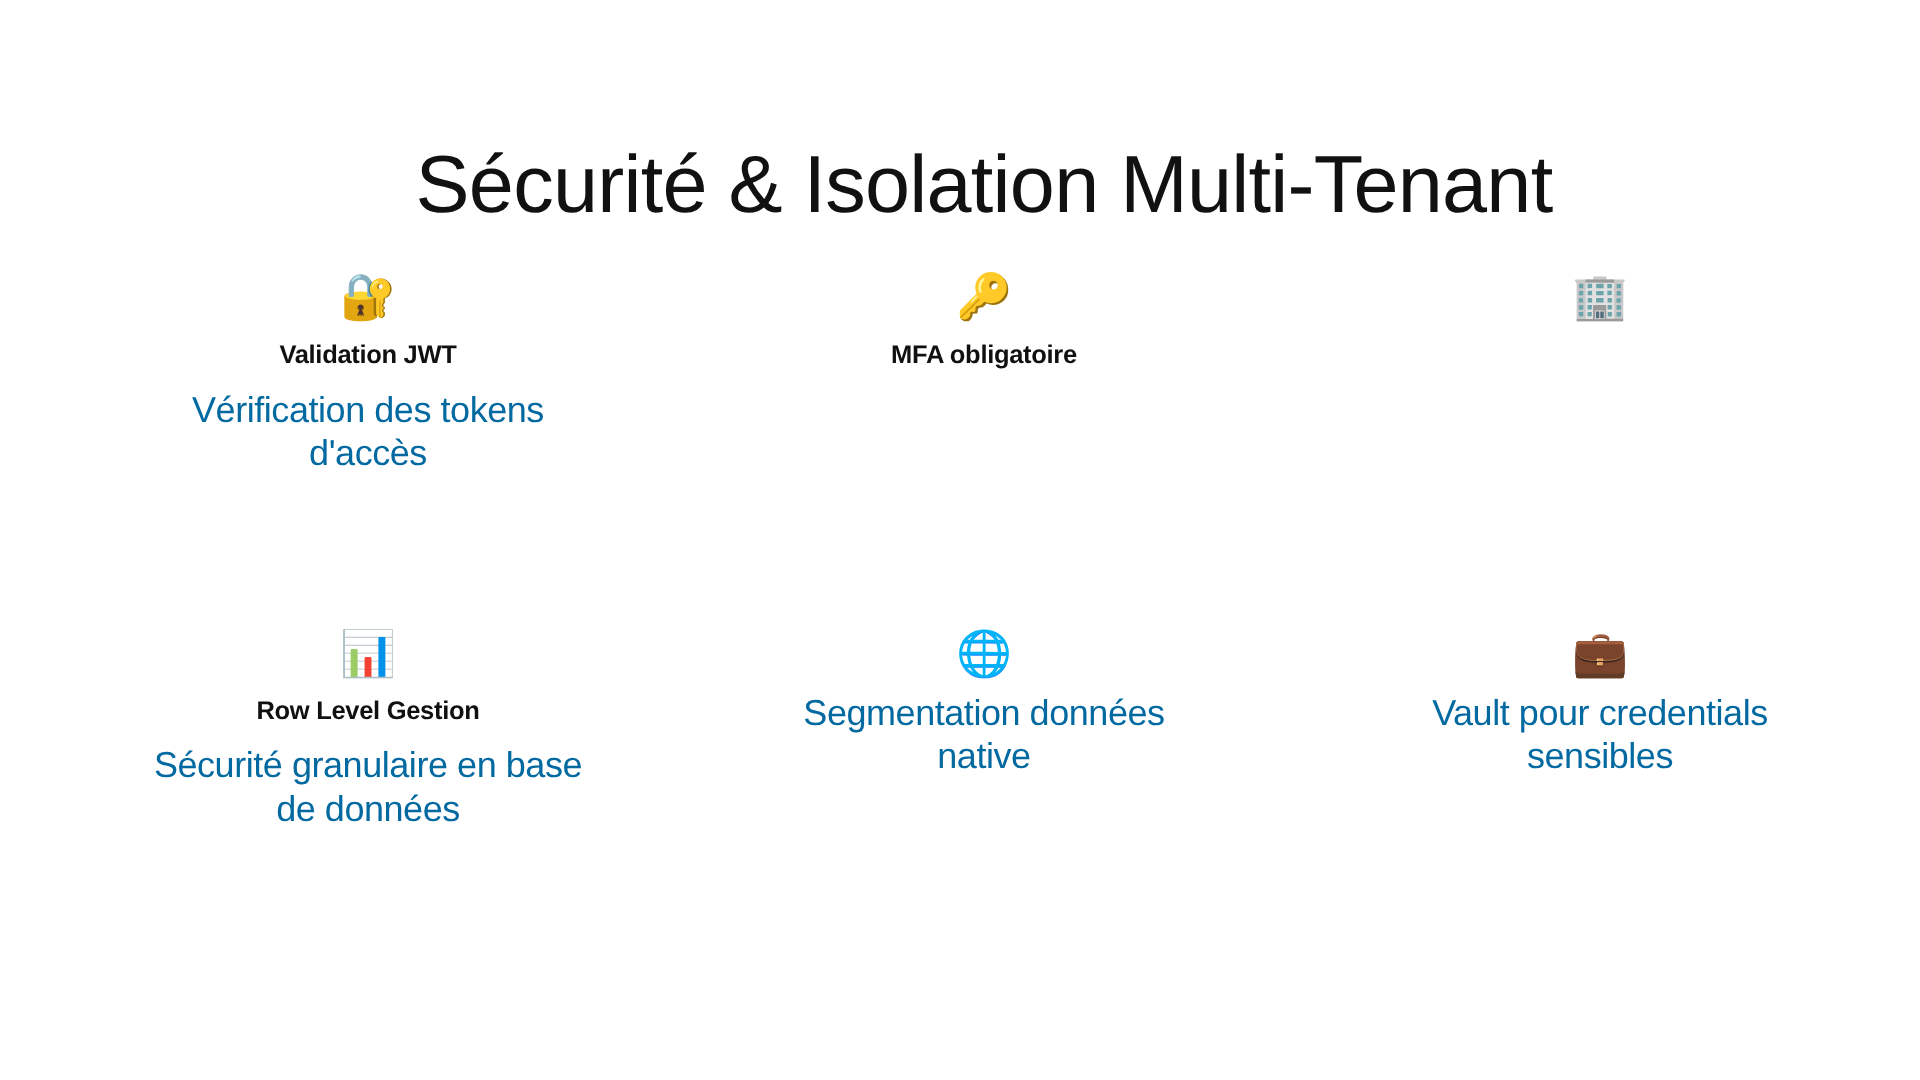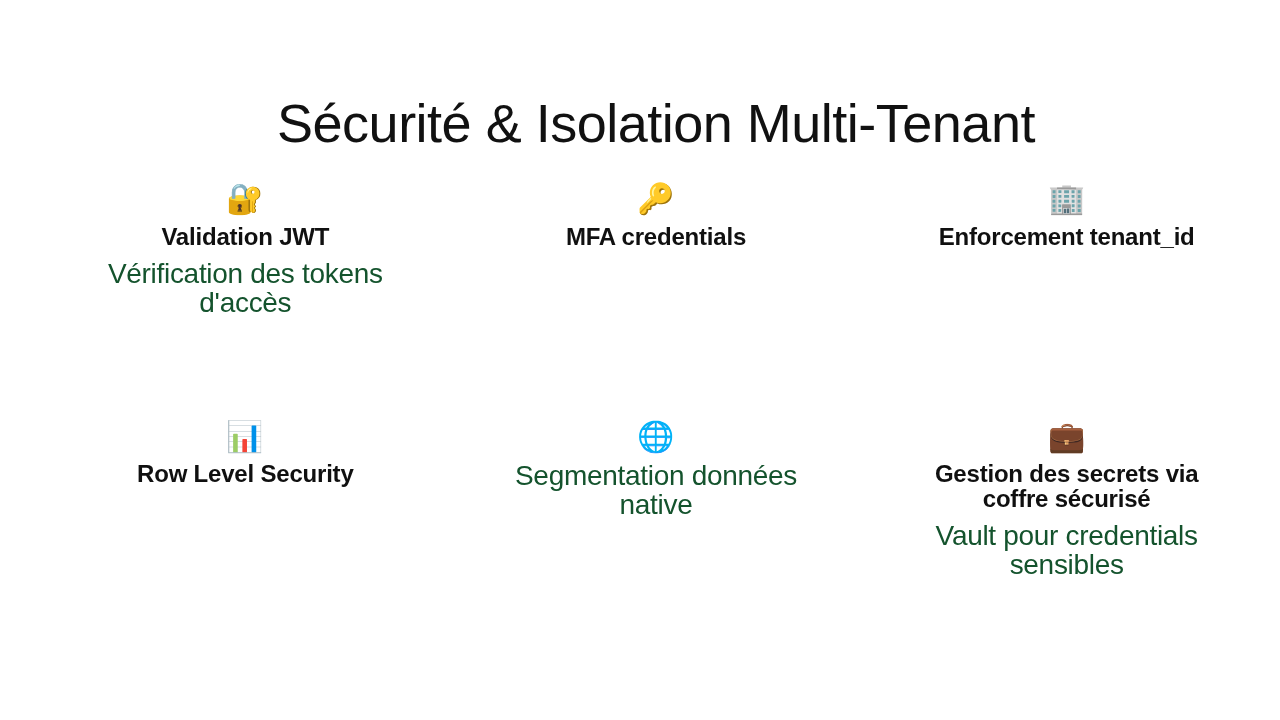--- a/index.html
+++ b/index.html
@@ -67,33 +67,33 @@
     font-size: 30px;
     line-height: 38px;
     height: 38px;
     display: block;
     margin: 0 0 6px 0;
     font-family: "DejaVu Sans", sans-serif;
     user-select: none;
   }
 
   .card-heading {
-    font-size: 24px;
+    font-size: 17px;
     font-weight: 700;
     color: #101010;
     line-height: 25px;
     letter-spacing: -0.2px;
     max-width: 290px;
     margin: 0 0 10px 0;
   }
 
   .card-desc {
-    font-size: 28px;
+    font-size: 24px;
     font-weight: 400;
-    color: #14532d;
+    color: #0369a1;
     line-height: 29px;
     letter-spacing: -0.3px;
     max-width: 300px;
     margin: 0;
   }
 
   
   .card.row-2 .card-icon {
     margin-bottom: 5px;
   }
@@ -108,38 +108,37 @@
   <div class="cards-grid">
 
     <div class="card row-1">
       <span class="card-icon">🔐</span>
       <div class="card-heading">Validation JWT</div>
       <div class="card-desc">Vérification des tokens d'accès</div>
     </div>
 
     <div class="card row-1">
       <span class="card-icon">🔑</span>
-      <div class="card-heading">MFA credentials</div>
+      <div class="card-heading">MFA obligatoire</div>
     </div>
 
     <div class="card row-1">
       <span class="card-icon">🏢</span>
-      <div class="card-heading">Enforcement tenant_id</div>
     </div>
 
     <div class="card row-2">
       <span class="card-icon">📊</span>
-      <div class="card-heading">Row Level Security</div>
+      <div class="card-heading">Row Level Gestion</div>
+      <div class="card-desc">Sécurité granulaire en base de données</div>
     </div>
 
     <div class="card row-2">
       <span class="card-icon">🌐</span>
       <div class="card-desc">Segmentation données native</div>
     </div>
 
     <div class="card row-2">
       <span class="card-icon">💼</span>
-      <div class="card-heading">Gestion des secrets via coffre sécurisé</div>
       <div class="card-desc">Vault pour credentials sensibles</div>
     </div>
 
   </div>
 </div>
 
 </body></html>

